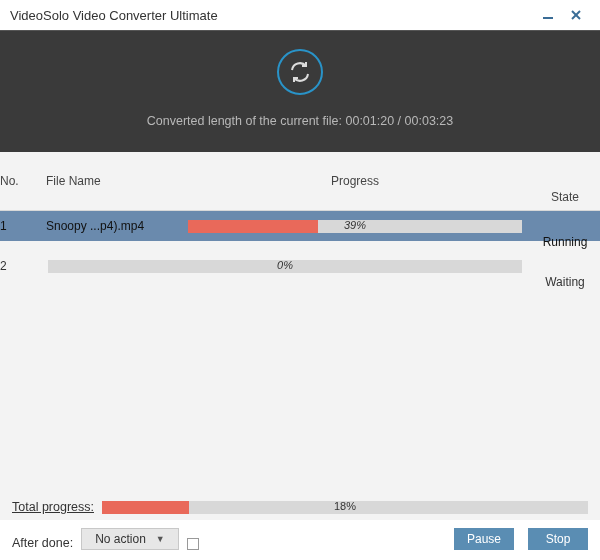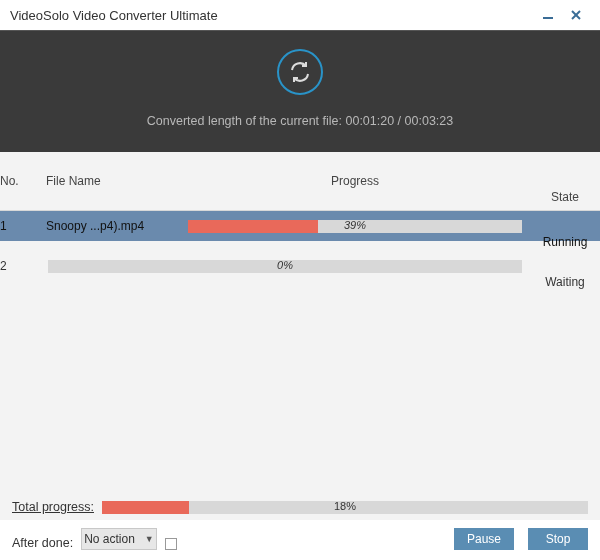--- a/index.html
+++ b/index.html
@@ -72,21 +72,21 @@
     font-size: 12.5px; color: #333; padding: 4px 12px 8px 12px;
     background: #f3f3f3; border-bottom: 1px solid #ddd;
   }
   .footer {
     display: flex; align-items: flex-end; padding: 8px 12px 10px 12px;
     font-size: 12.5px; color: #333; gap: 8px;
   }
   .select {
     display: inline-flex; align-items: center;
     background: #e7e7e7; border: 1px solid #c8c8c8;
-    height: 22px; padding: 0 2px; font-size: 12px; gap: 10px;
+    height: 22px; padding: 0 13px; font-size: 12px; gap: 10px;
   }
   .select .caret { font-size: 9px; color: #555; }
   .checkbox {
     width: 12px; height: 12px; border: 1px solid #999; background: #fff;
     display: inline-block;
   }
   .footer-spacer { flex: 1; }
   .btn {
     background: #5a8db3; color: #ffffff; border: none;
     width: 60px; height: 22px; font-size: 12px; cursor: pointer;

